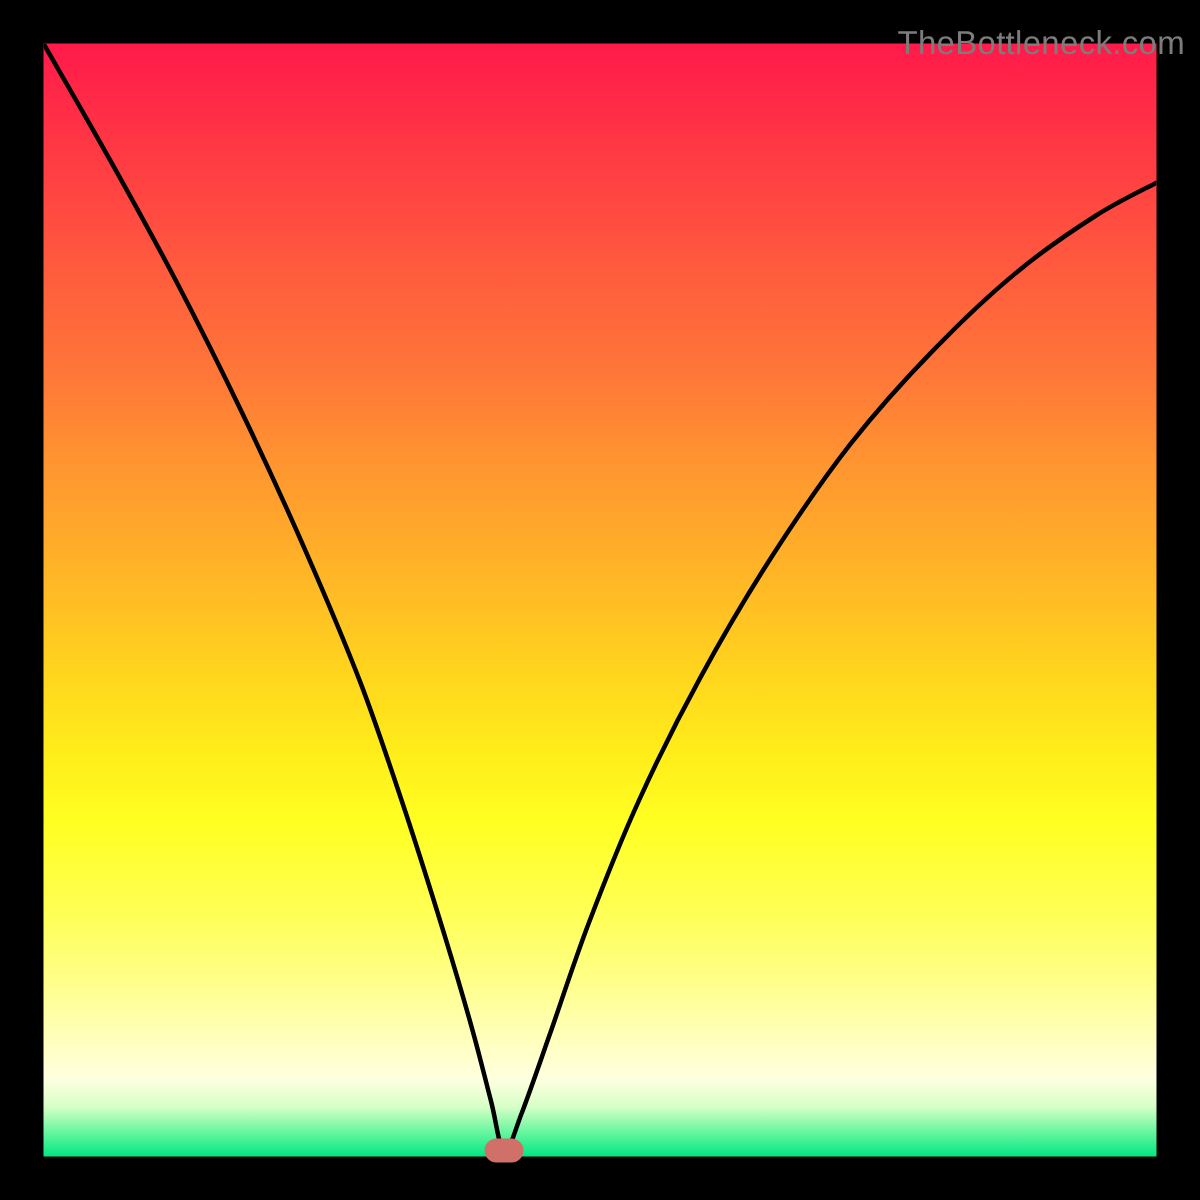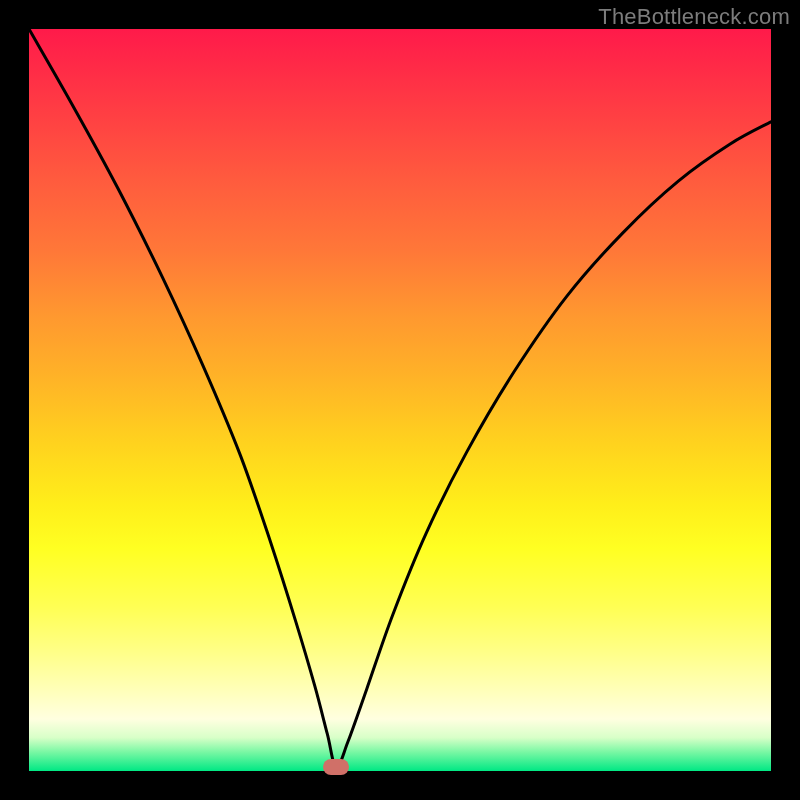--- a/index.html
+++ b/index.html
@@ -12,21 +12,21 @@
     font-family: Arial, Helvetica, sans-serif;
   }
   .frame {
     position: absolute;
     left: 0; top: 0;
     width: 800px; height: 800px;
     background: #000;
   }
   .watermark {
     position: absolute;
-    top: 4px;
+    top: 16px;
     right: 10px;
     color: #7c7c7c;
     font-size: 22px;
     font-weight: 400;
     letter-spacing: 0.2px;
     z-index: 4;
   }
   .plot-bg {
     position: absolute;
     left: 29px;

